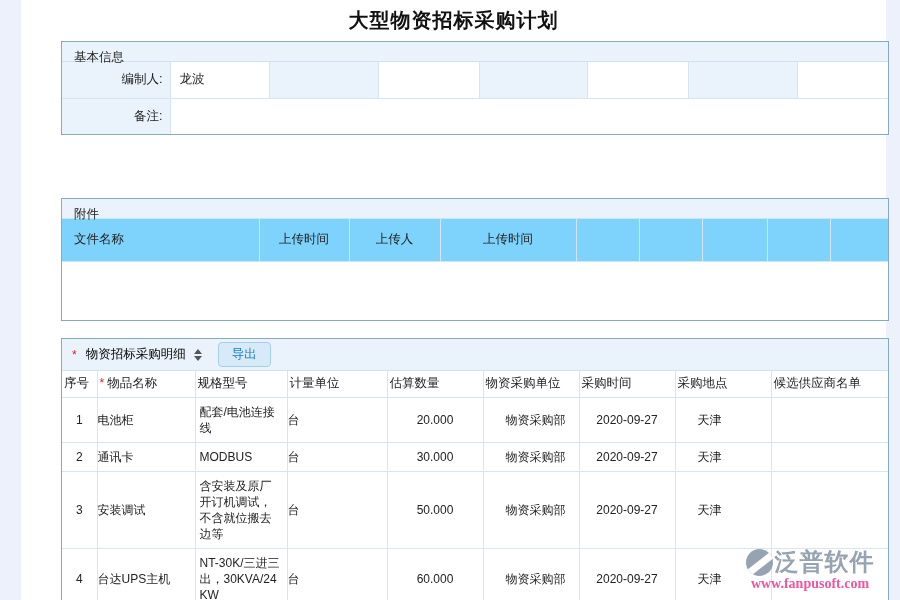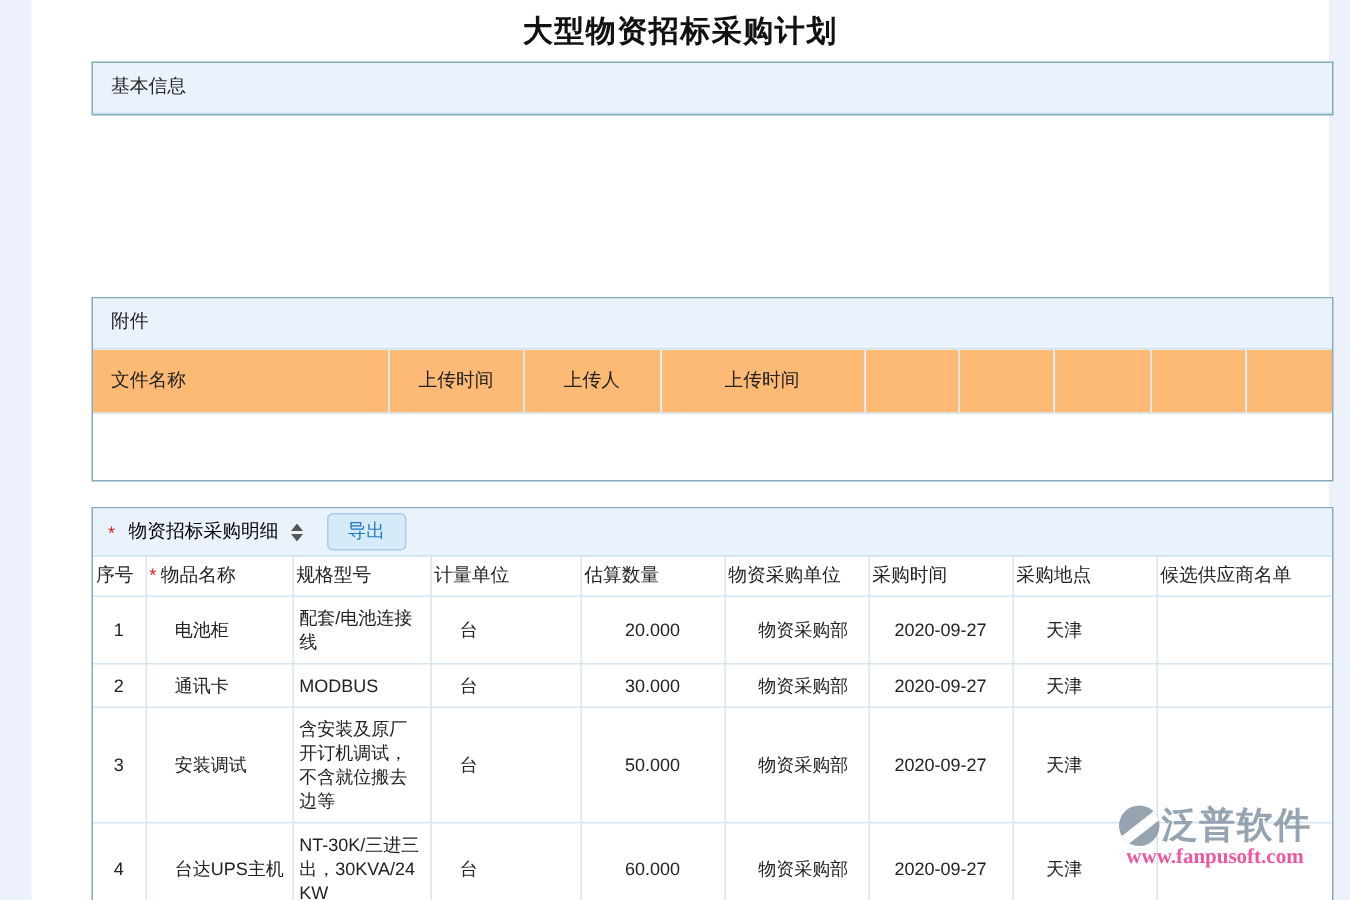--- a/index.html
+++ b/index.html
@@ -2,60 +2,60 @@
 <html><head>
 <meta charset="utf-8">
 <style>
   * { margin:0; padding:0; box-sizing:border-box; }
   body { font-family:"Liberation Sans","DejaVu Sans",sans-serif; background:#edf1fb; }
   .page { position:relative; width:900px; height:600px; background:#edf1fb; overflow:hidden; }
   .content { position:absolute; left:21px; top:0; width:865px; height:600px; background:#fff; }
   .title { position:absolute; top:7px; left:0; width:100%; text-align:center;
            font-size:20px; font-weight:bold; color:#111; letter-spacing:1px; }
   .box { position:absolute; left:40px; width:828px; border:1px solid #84aabb; background:#fff; }
-  .box-header { background:#eaf3fc; padding:0 12px; height:34px; line-height:30px;
+  .box-header { background:#eaf3fc; padding:0 12px; height:20px; line-height:30px;
                 font-size:12.5px; color:#222; border-bottom:1px solid #cfe2f0; }
   table { border-collapse:collapse; table-layout:fixed; width:100%; }
   td, th { border:1px solid #d5e5f2; font-size:12.5px; color:#222; vertical-align:middle;
            overflow:hidden; }
   tr:first-child > td, tr:first-child > th { border-top:0; }
   td:first-child, th:first-child { border-left:0; }
   td:last-child, th:last-child { border-right:0; }
   tr:last-child > td { border-bottom:0; }
 
   
   .info td { height:36px; }
   .info .lbl { background:#eaf3fc; text-align:right; padding:0 7px; }
   .info .val { background:#fff; text-align:left; padding:0 9px; }
   .req { color:#e02020; margin-right:3px; font-size:12px; }
   a.link { color:#2a61c0; text-decoration:underline; font-size:12.5px; cursor:pointer; }
 
   
-  .attach th { height:42px; font-weight:normal; text-align:center; background:#fdba74; }
+  .attach th { height:42px; font-weight:normal; text-align:center; background:#7dd3fc; }
   .attach th.first { text-align:left; padding-left:12px; }
   .attach-empty { height:49px; }
 
   
   .detail-head { display:flex; align-items:center; background:#eaf3fc; height:32px;
                  padding:0 10px; border-bottom:1px solid #cfe2f0; font-size:12.5px; gap:6px; }
   .sorter { display:inline-flex; flex-direction:column; gap:2px; margin:0 4px 0 2px; cursor:pointer; }
   .sorter .up   { width:0; height:0; border-left:4px solid transparent; border-right:4px solid transparent; border-bottom:5px solid #555; }
   .sorter .down { width:0; height:0; border-left:4px solid transparent; border-right:4px solid transparent; border-top:5px solid #555; }
   .export-btn { background:#d6eaf8; border:1px solid #a6cde9; color:#1f7ac0; border-radius:4px;
                 font-size:12.5px; padding:3px 13px; cursor:pointer; margin-left:6px;
                 font-family:"Liberation Sans","DejaVu Sans",sans-serif; }
   .detail th { height:26px; font-weight:normal; text-align:left; background:#fff; padding:0 2px; }
   .detail td { padding:6px 4px; font-size:12px; line-height:16px; word-break:break-all; background:#fff; }
   .detail td.ta-c { text-align:center; }
   .detail td.ta-l { text-align:left; }
-  .detail td.pl8 { padding-left:19px; }
+  .detail td.pl8 { padding-left:0; }
   .detail td.pl6 { padding-left:22px; }
 
   
-  .watermark { position:absolute; top:534px; right:9px; width:134px; text-align:center; opacity:.92; }
+  .watermark { position:absolute; top:546px; right:9px; width:134px; text-align:center; opacity:.92; }
   .wm-top { display:flex; align-items:center; justify-content:center; gap:2px; }
   .wm-logo { width:27px; height:27px; background:#8e9cab; border-radius:50%; position:relative; overflow:hidden; flex:0 0 auto; }
   .wm-logo::after { content:""; position:absolute; left:-5px; top:11px; width:40px; height:7px;
                     background:#fff; transform:rotate(-38deg); }
   .wm-brand { font-size:24px; font-weight:bold; color:#8e9cab; letter-spacing:1px; white-space:nowrap; }
   .wm-url { font-family:"Liberation Serif",serif; font-size:14px; font-weight:bold; color:#ec4899; margin-top:-2px; }
 </style>
 </head>
 <body>
 
@@ -71,20 +71,34 @@
           <col style="width:108px">
             <col style="width:99px">
             <col style="width:109px">
             <col style="width:101px">
           <col style="width:108px">
             <col style="width:101px">
             <col style="width:109px">
             <col>
         </colgroup>
         <tbody>
+        <tr>
+          <td class="lbl">编制人:</td>
+          <td class="val">龙波</td>
+          <td class="lbl"></td>
+          <td class="val"></td>
+          <td class="lbl"></td>
+          <td class="val"></td>
+          <td class="lbl"></td>
+          <td class="val"></td>
+        </tr>
+        <tr>
+          <td class="lbl">备注:</td>
+          <td class="val" colspan="7"></td>
+        </tr>
       </tbody>
         </table>
     </div>
 
     <div class="box" style="top:198px;height:123px;">
       <div class="box-header">附件</div>
       <table class="attach">
         <colgroup id="attach-cols">
             <col style="width: 197px;">
             <col style="width: 90px;">

